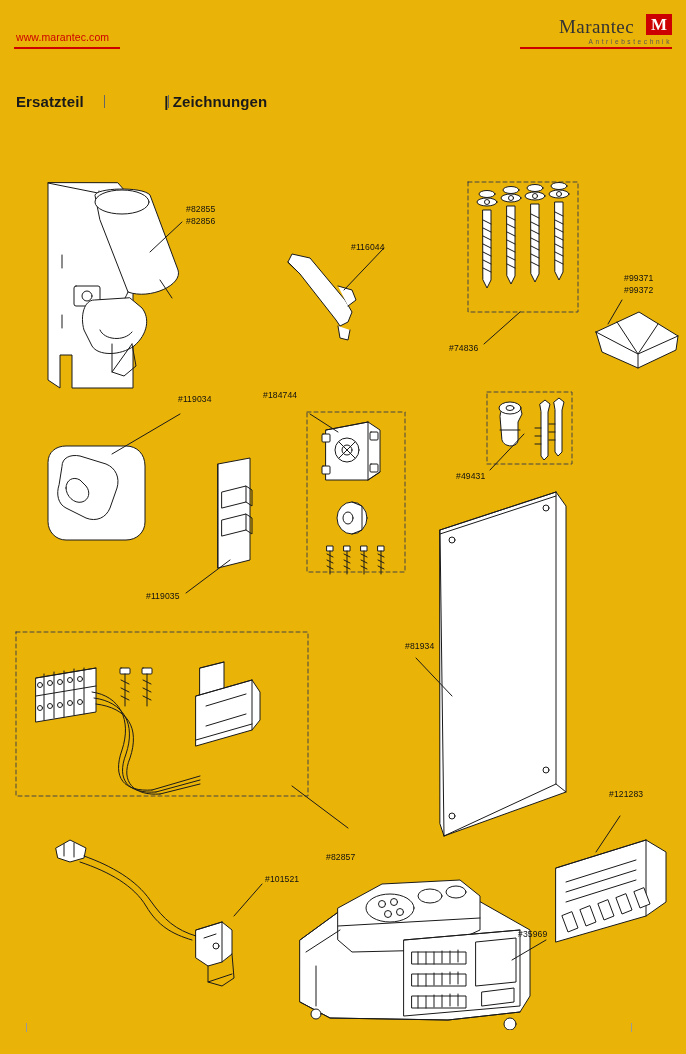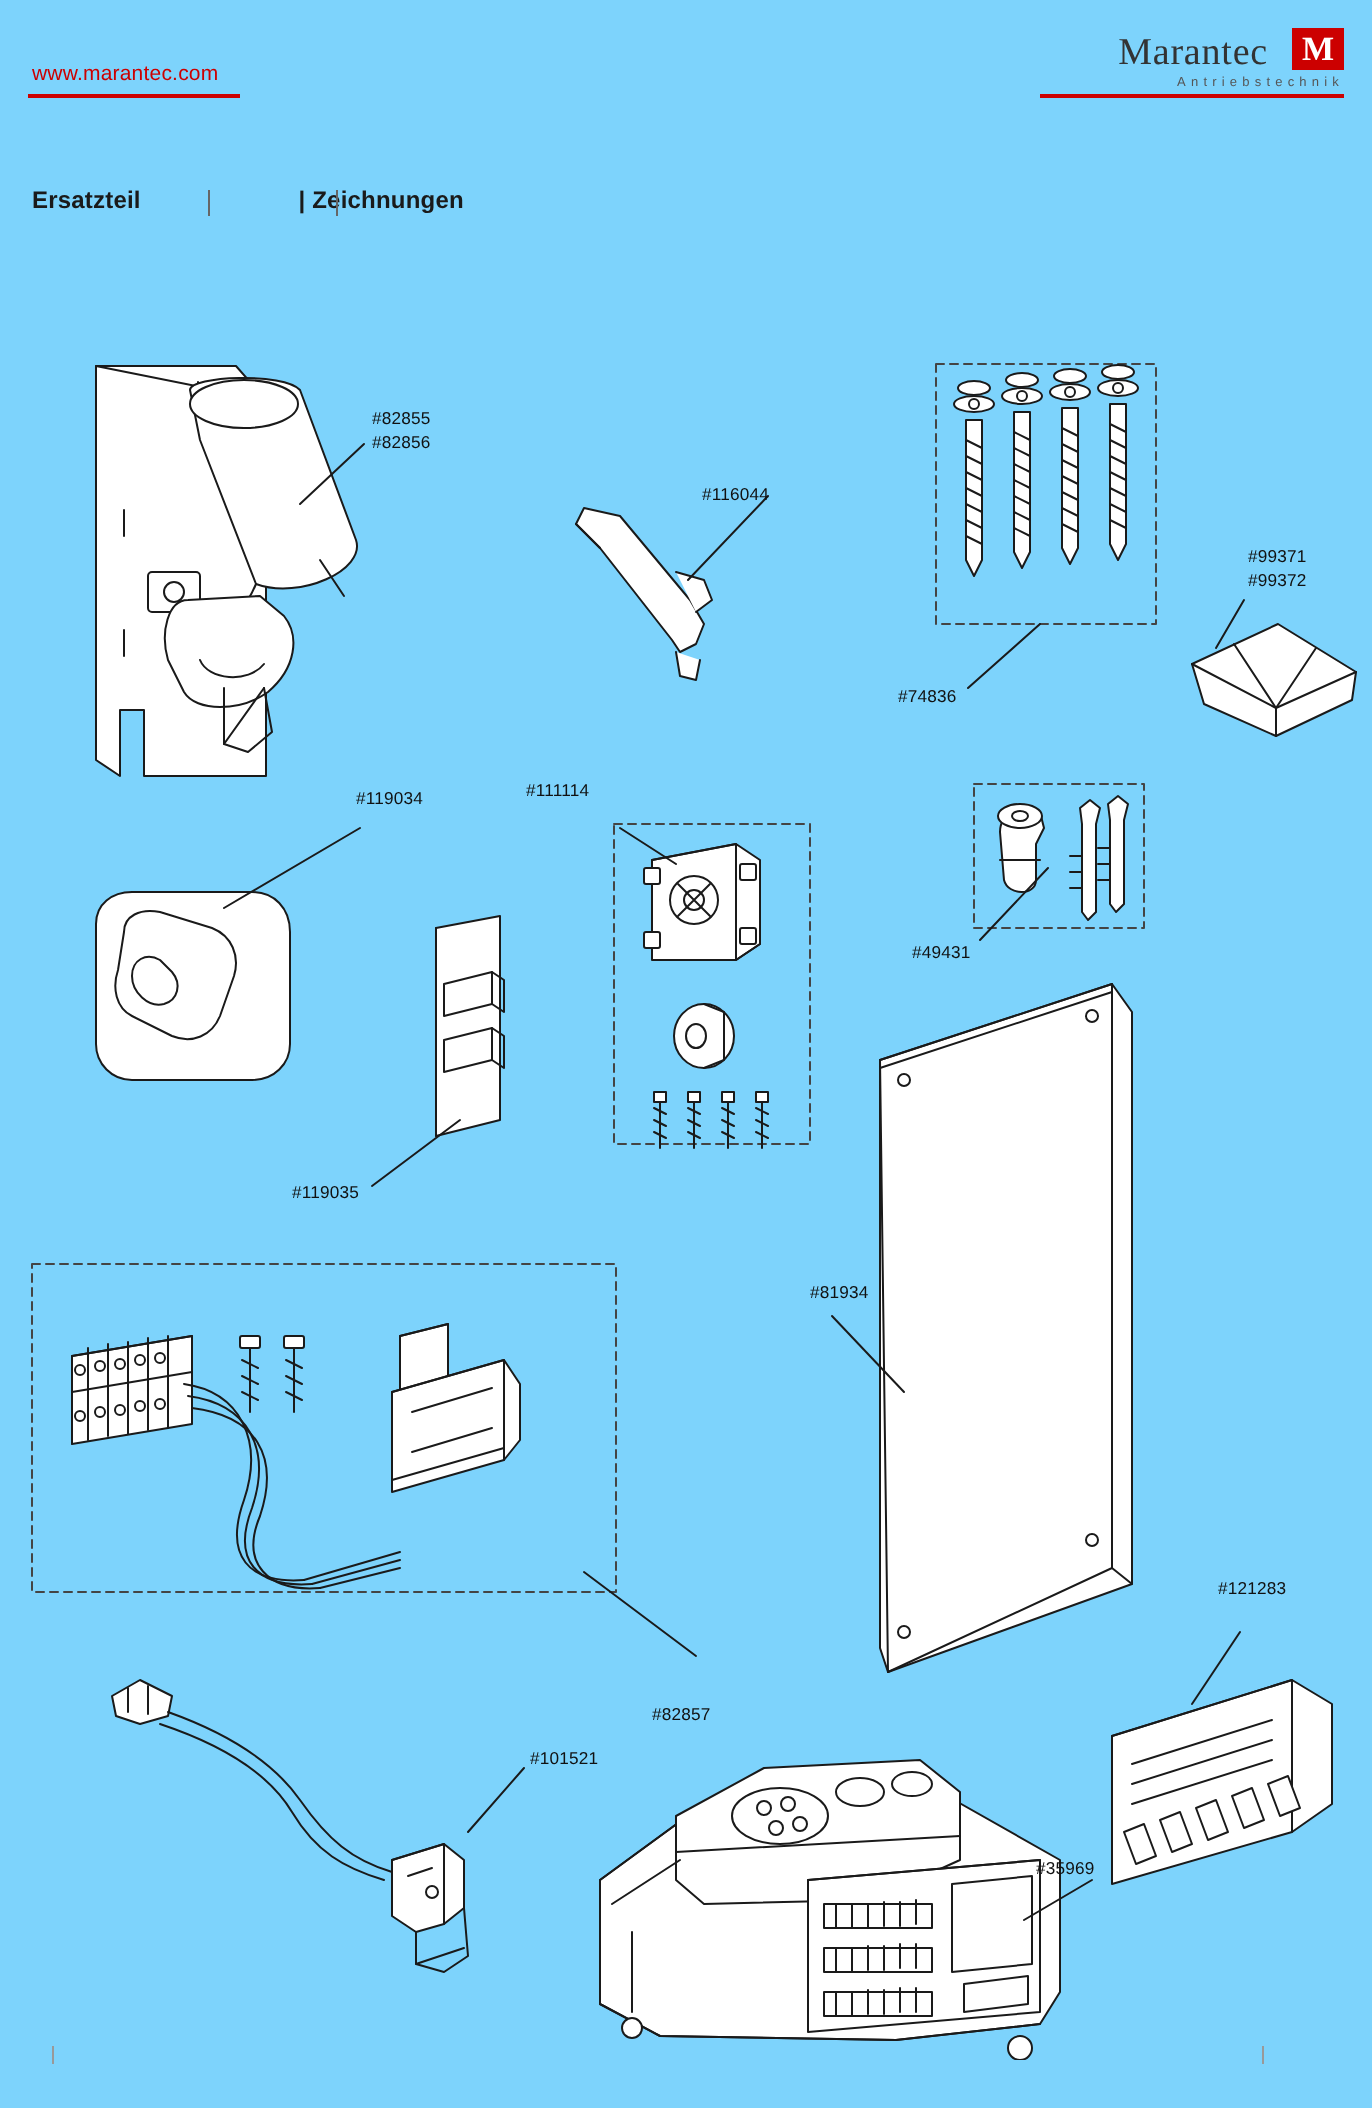--- a/index.html
+++ b/index.html
@@ -6,21 +6,21 @@
   html, body {
     margin: 0; padding: 0;
     width: 686px; height: 1054px;
     background: #ffffff;
     font-family: "Liberation Sans", sans-serif;
     overflow: hidden;
   }
   .page {
     position: relative;
     width: 686px; height: 1054px;
-    background: #7dd3fc;
+    background: #eab308;
   }
   
   .header {
     position: absolute;
     top: 0; left: 0; right: 0; height: 56px;
   }
   .site-url {
     position: absolute;
     left: 16px; top: 31px;
     font-size: 10.5px;
@@ -64,21 +64,21 @@
     position: absolute;
     right: 14px; top: 38px;
     font-size: 6.5px;
     color: #555;
     letter-spacing: 2.6px;
   }
   
   .title {
     position: absolute;
     left: 16px; top: 93px;
-    font-size: 12px;
+    font-size: 15px;
     color: #1a1a1a;
     font-weight: bold;
     letter-spacing: 0.1px;
   }
   .title .sep { color: #1a1a1a; }
   .title-tick {
     position: absolute;
     width: 1px; height: 13px;
     background: #666;
     top: 95px;
@@ -394,21 +394,21 @@
       <path d="M546 800 L512 820"></path>
     </svg>
 
     <div class="lbl" style="left:186px; top:64px;">#82855</div>
     <div class="lbl" style="left:186px; top:76px;">#82856</div>
     <div class="lbl" style="left:351px; top:102px;">#116044</div>
     <div class="lbl" style="left:624px; top:133px;text-align:right;">#99371</div>
     <div class="lbl" style="left:624px; top:145px;">#99372</div>
     <div class="lbl" style="left:449px; top:203px;">#74836</div>
     <div class="lbl" style="left:178px; top:254px;">#119034</div>
-    <div class="lbl" style="left:263px; top:250px;">#111114</div>
+    <div class="lbl" style="left:263px; top:250px;">#184744</div>
     <div class="lbl" style="left:456px; top:331px;">#49431</div>
     <div class="lbl" style="left:146px; top:451px;">#119035</div>
     <div class="lbl" style="left:377px; top:501px;margin-left:28px;">#81934</div>
     <div class="lbl" style="left:609px; top:649px;">#121283</div>
     <div class="lbl" style="left:326px; top:712px;">#82857</div>
     <div class="lbl" style="left:265px; top:734px;">#101521</div>
     <div class="lbl" style="left:518px; top:789px;">#35969</div>
   </div>
 
   <div class="foot-tick" style="left:26px;"></div>

